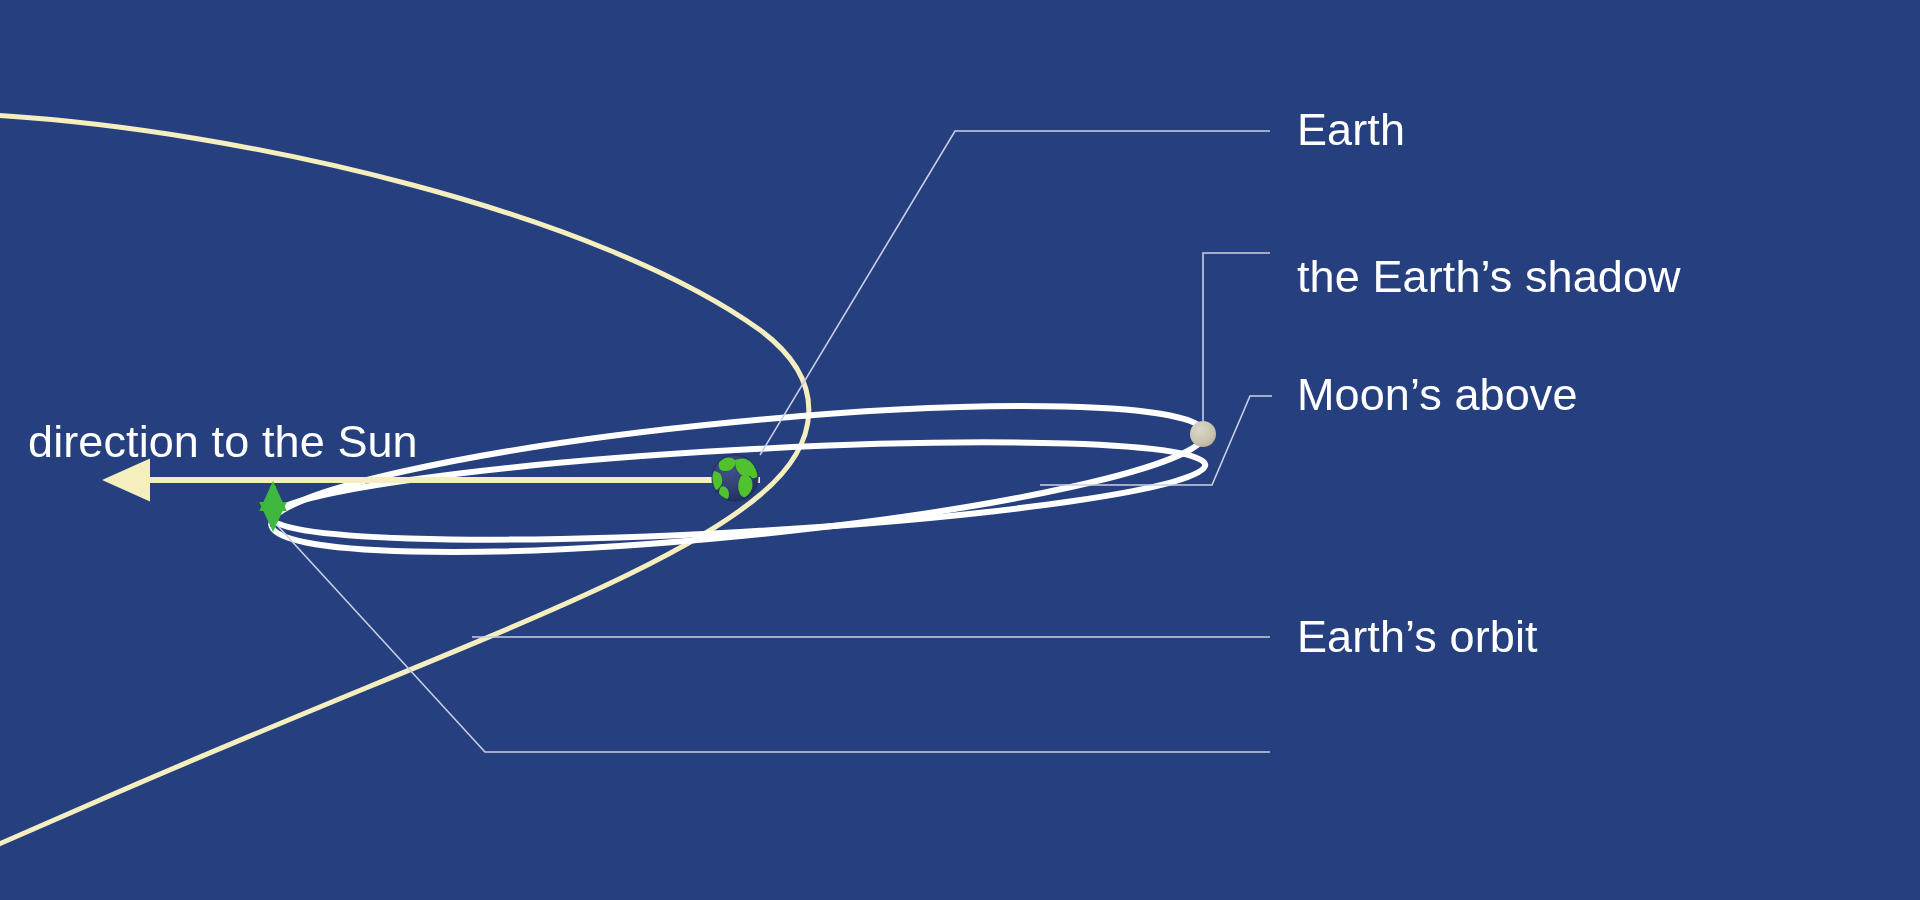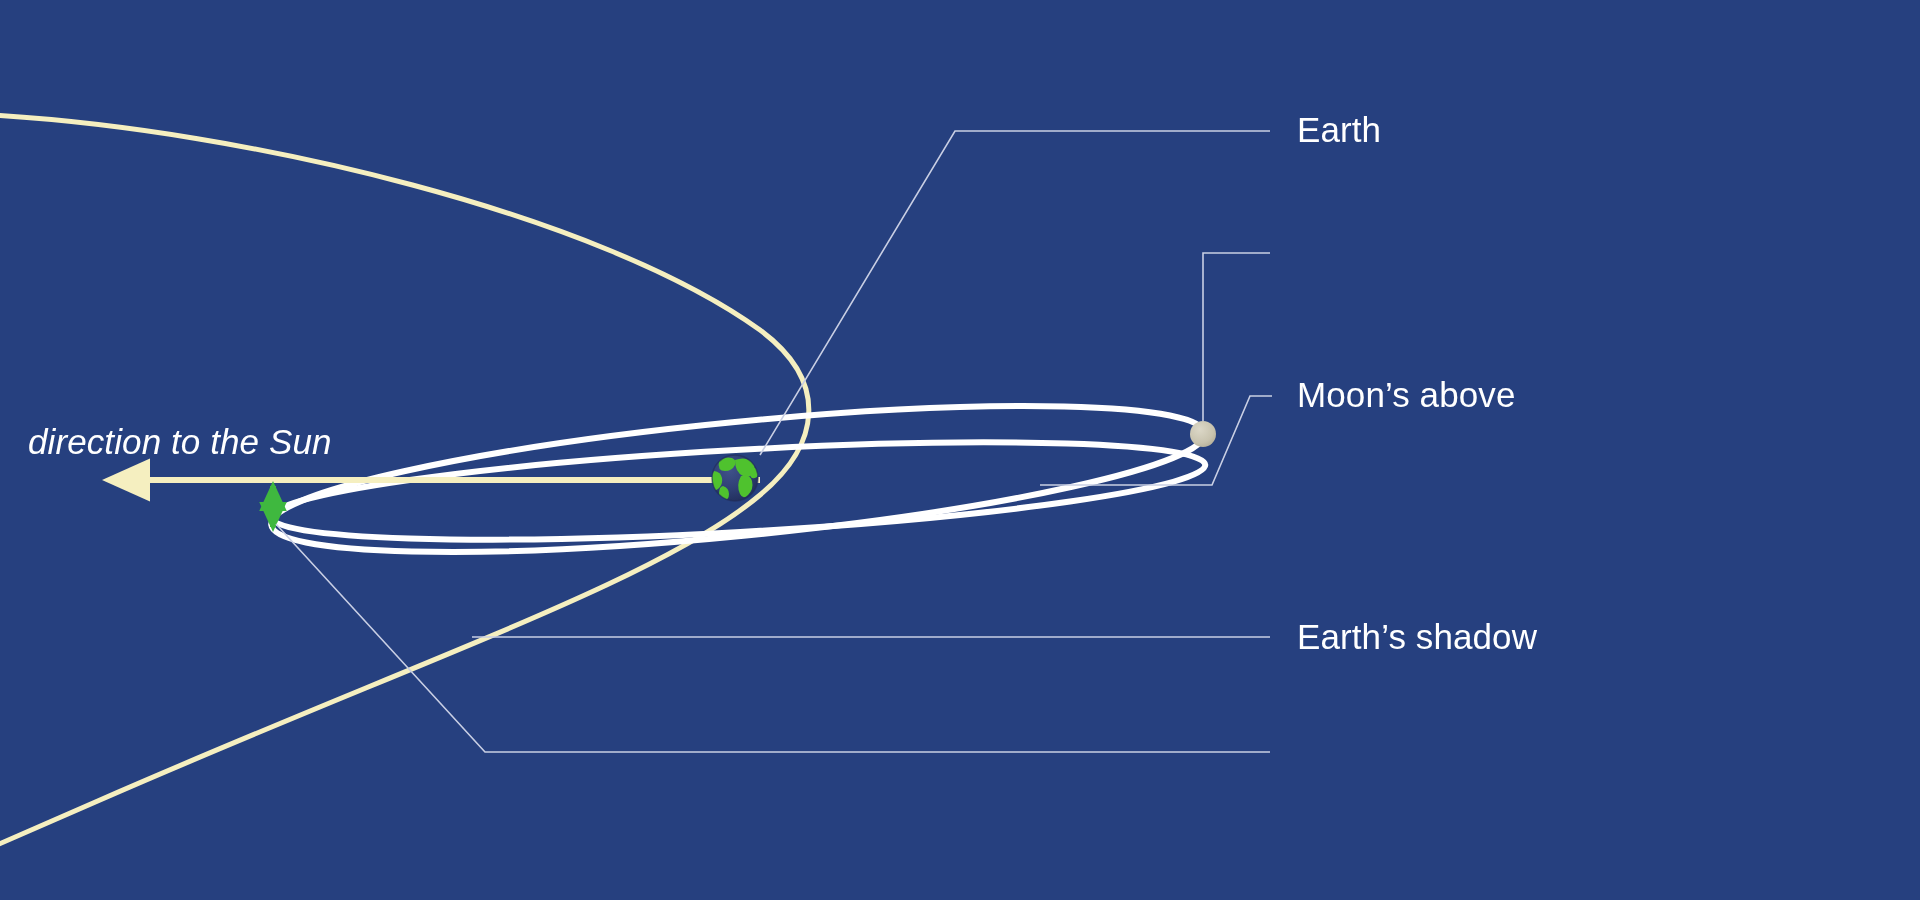--- a/index.html
+++ b/index.html
@@ -24,34 +24,34 @@
     position: absolute;
     inset: 0;
     width: 1920px;
     height: 900px;
     display: block;
   }
   .label {
     position: absolute;
     color: #ffffff;
     font-family: "Liberation Sans", sans-serif;
-    font-size: 35px;
+    font-size: 45px;
     line-height: 43px;
     white-space: pre;
     letter-spacing: 0.1px;
     -webkit-font-smoothing: antialiased;
   }
   .label.two-line { white-space: pre-line; }
 
   #label-earth        { left: 1297px; top: 108px; }
   #label-fullmoon     { left: 1297px; top: 212px; }
   #label-moons-orbit  { left: 1297px; top: 373px; }
   #label-earths-orbit { left: 1297px; top: 615px; }
   #label-tilt         { left: 1297px; top: 733px; }
-  #label-sun-dir      { left: 28px;   top: 420px; font-style: italic; }
+  #label-sun-dir      { left: 28px;   top: 420px; }
 </style>
 </head>
 <body>
 
 <div id="stage">
 
   <svg id="diagram" viewBox="0 0 1920 900" xmlns="http://www.w3.org/2000/svg">
 
     <defs>
       <radialGradient id="earthGrad" cx="38%" cy="32%" r="72%">
@@ -123,22 +123,22 @@
       <path d="M 1040 485 L 1212 485 L 1250 396 L 1272 396"></path>
 
       <path d="M 472 637 L 1270 637"></path>
 
       <path d="M 276 524 L 485 752 L 1270 752"></path>
     </g>
   </svg>
 
   <div class="label" id="label-earth">Earth</div>
 
-  <div class="label two-line" id="label-fullmoon"><br></div>
+  <div class="label two-line" id="label-fullmoon"><br><span>the Earth’s shadow</span></div>
 
   <div class="label" id="label-moons-orbit">Moon’s above</div>
 
-  <div class="label" id="label-earths-orbit">Earth’s shadow</div>
+  <div class="label" id="label-earths-orbit">Earth’s orbit</div>
 
 
   <div class="label" id="label-sun-dir">direction to the Sun</div>
 
 </div>
 
 </body></html>

